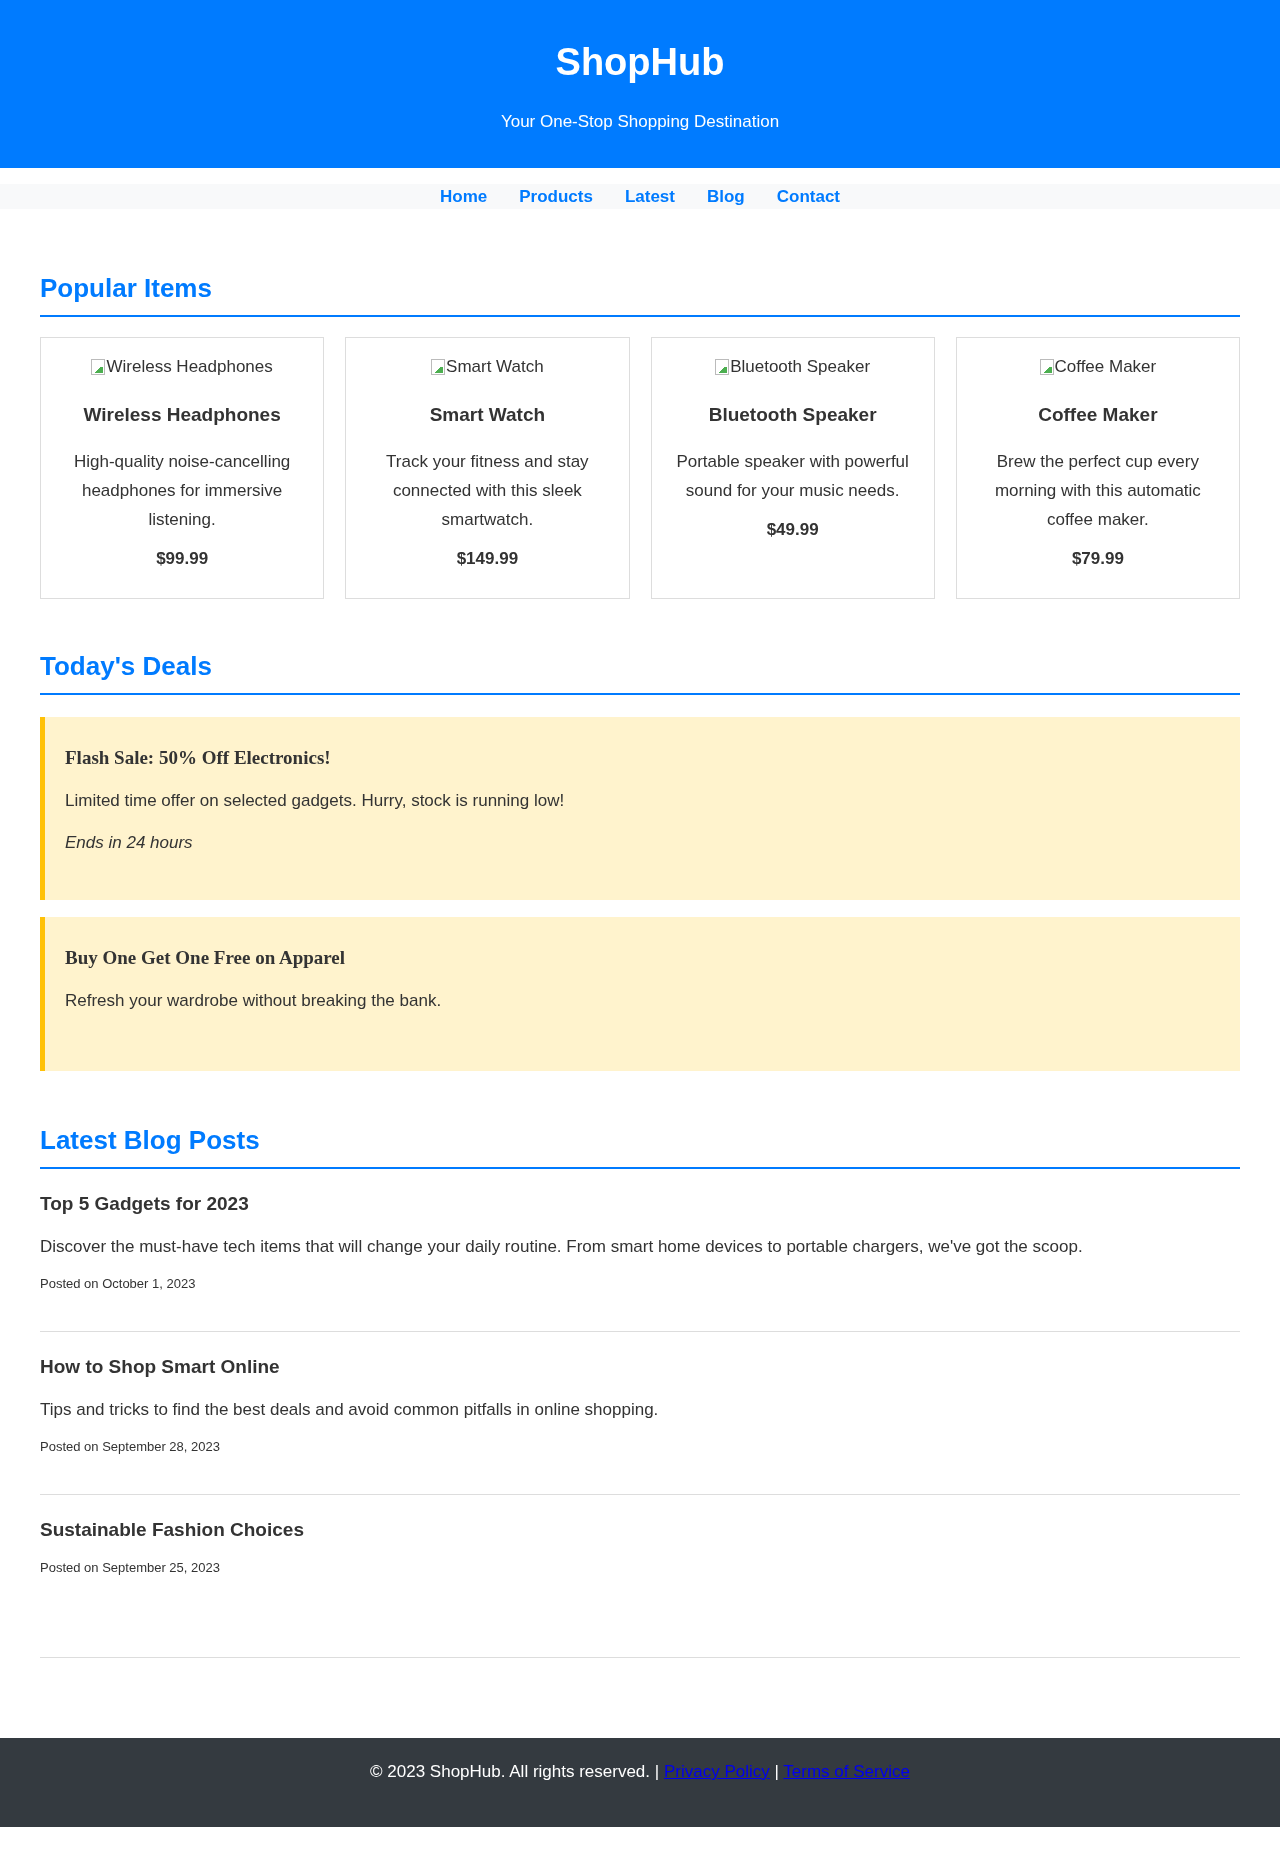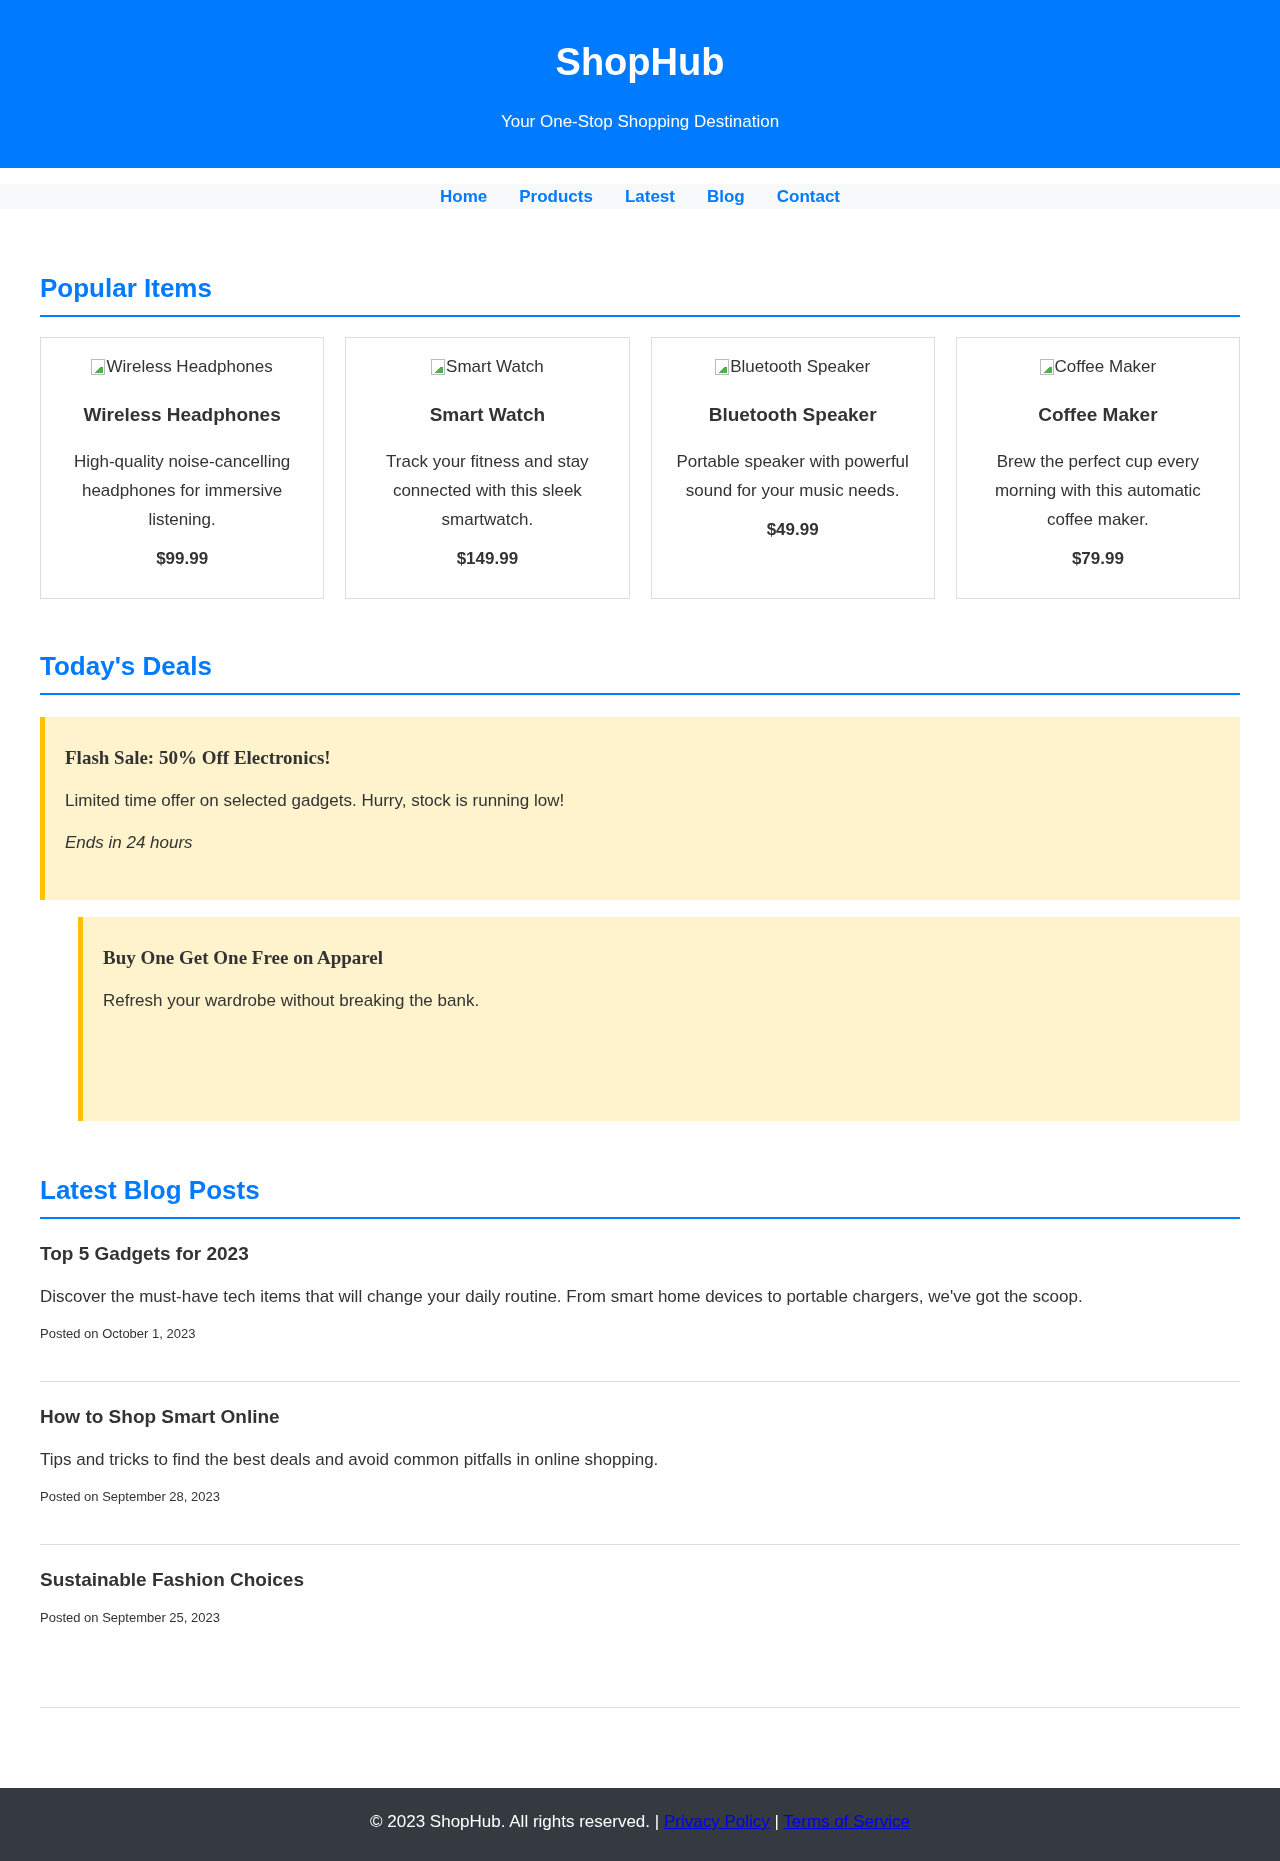--- a/index.html
+++ b/index.html
@@ -75,21 +75,21 @@
   .card p.price { margin: 12px 0 0; font-weight: bold; line-height: 26px; }
   .deals { padding-top: 50px; }
   .deal {
     background: #fff3cd;
     border-left: 5px solid #ffc107;
     padding: 28px 20px 16px;
     font-size: 17px;
     margin-top: 22px;
     height: 183px;
   }
-  .deal + .deal { margin-top: 17px; height: 204px; margin-left: 38px; }
+  .deal + .deal { margin-top: 17px; height: 154px; }
   .deal h3 { margin: 0; font-size: 19px; line-height: 26px; font-family: Liberation Serif, serif; }
   .deal p { margin: 18px 0 0; line-height: 24px; }
   .deal p.note { font-style: italic; margin-top: 18px; }
   .blog { padding-top: 52px; }
   .post {
     border-bottom: 1px solid #ddd;
     padding: 22px 0 38px;
     height: 163px;
   }
   .post h3 { margin: 0; font-size: 19px; line-height: 26px; }

